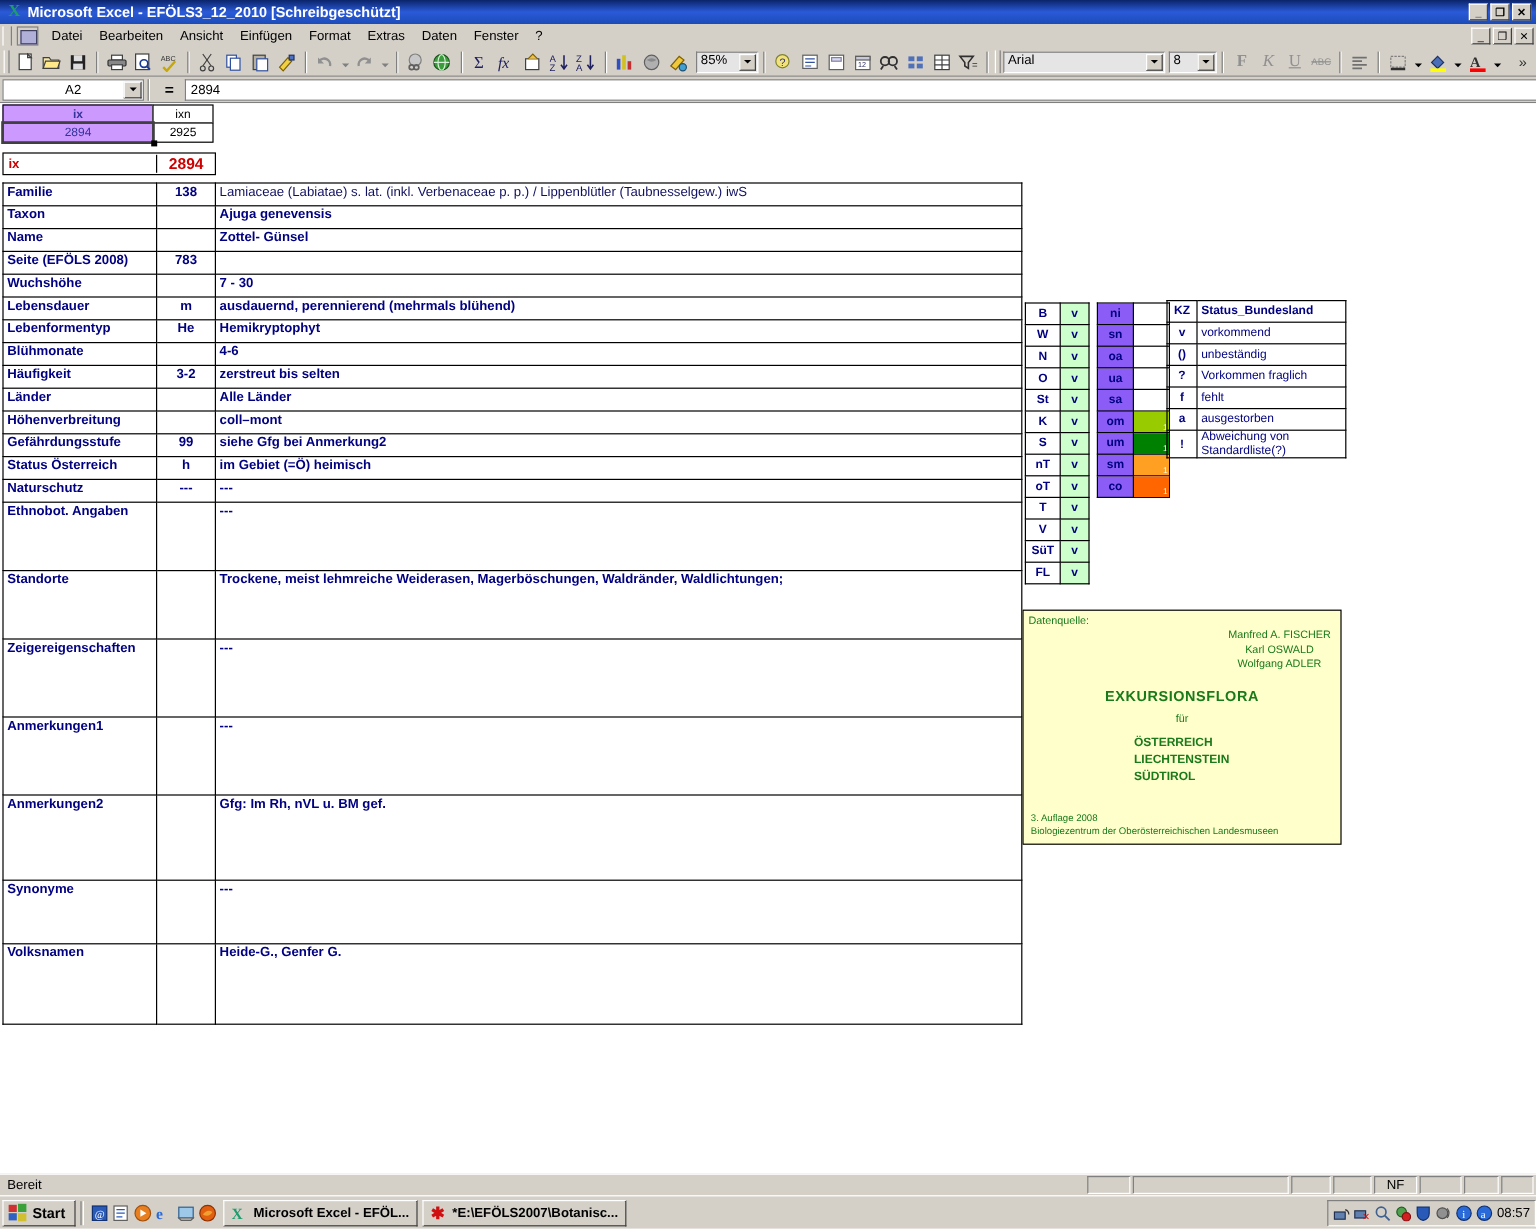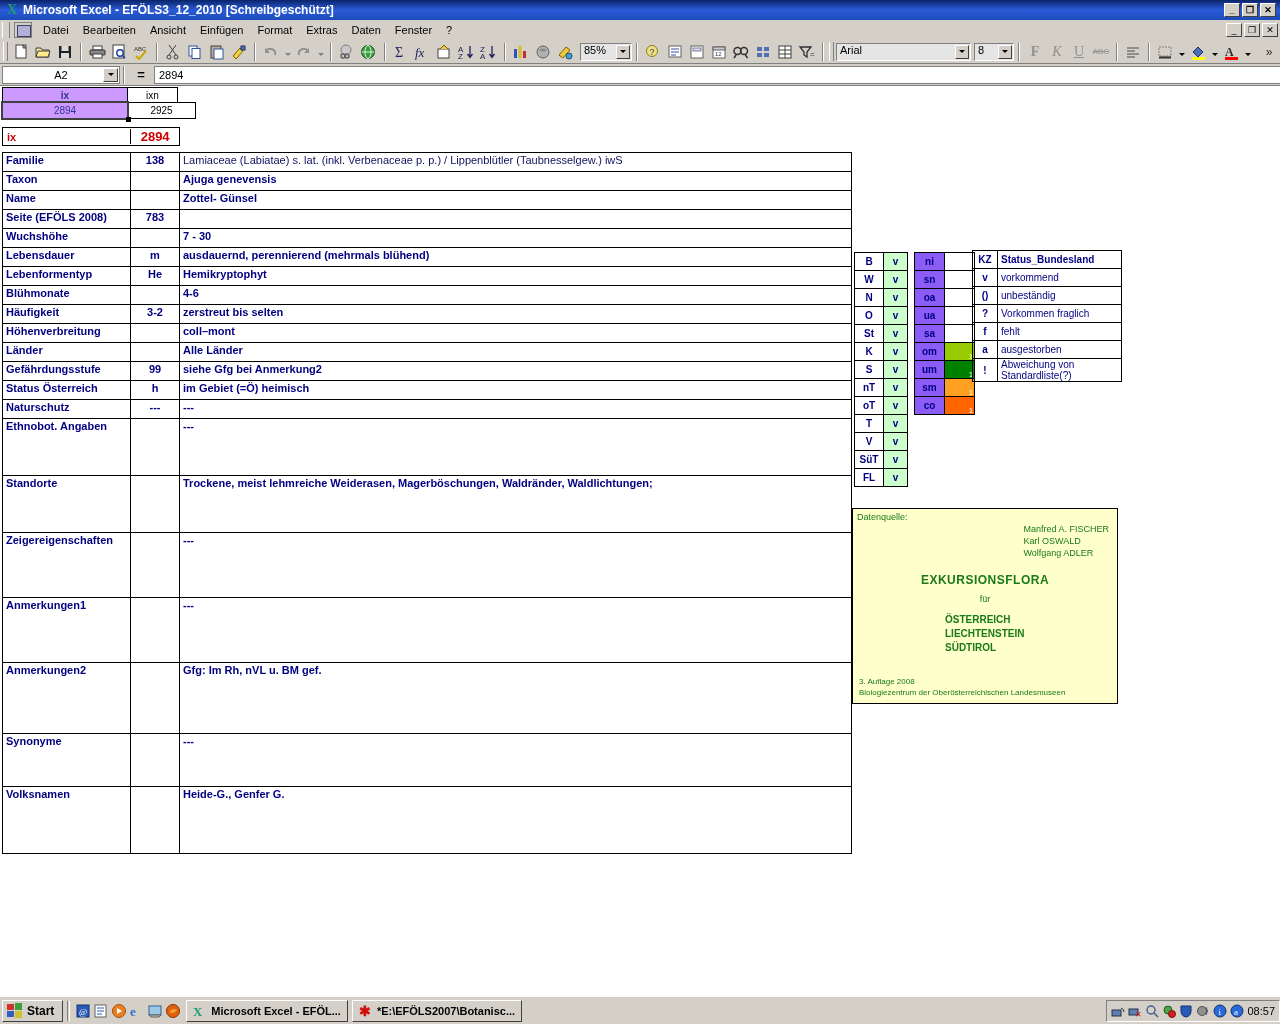--- a/index.html
+++ b/index.html
@@ -164,21 +164,21 @@
   table.legend td { border:1px solid #000; font-size:10px; color:#000080;
     height:18px; padding:0 3px; }
   table.legend td.lz { width:25px; text-align:center; font-weight:bold;}
   table.legend td.ld { width:124px; }
   table.legend tr.hdr td { font-weight:bold; }
 
   
   .dq { position:absolute; background:#ffffcc; border:1px solid #000;
     font-size:9px; color:#1a7a1a; }
   .dq .dqtitle { position:absolute; left:4px; top:3px; }
-  .dq .authors { position:absolute; right:8px; top:14px; text-align:left; line-height:12px; }
+  .dq .authors { position:absolute; right:8px; top:14px; text-align:center; line-height:12px; }
   .dq .main1 { position:absolute; left:0; right:0; top:64px; text-align:center;
     font-size:12px; font-weight:bold; color:#1a7a1a; letter-spacing:0.5px;}
   .dq .fur { position:absolute; left:0; right:0; top:85px; text-align:center; font-size:9px;}
   .dq .countries { position:absolute; left:92px; top:104px; font-size:10px; font-weight:bold;
     line-height:14px; }
   .dq .foot { position:absolute; left:6px; bottom:5px; font-size:8px; line-height:11px; }
 
   
   .statusbar { position:absolute; left:0; bottom:28px; width:1280px; height:18px;
     background:#d4d0c8; border-top:1px solid #ffffff;
@@ -542,21 +542,21 @@
     <div class="eqbtn">=</div>
     <div class="fcontent">2894</div>
   </div>
 
   <div class="sheet">
 
     <div class="minigrid">
       <div class="mcell mhead-purple" style="left:2px;top:1px;width:126px;height:16px;">ix</div>
       <div class="mcell mwhite" style="left:127px;top:1px;width:51px;height:16px;">ixn</div>
       <div class="mcell mval-purple" style="left:2px;top:16px;width:126px;height:17px;">2894</div>
-      <div class="mcell mwhite" style="left:127px;top:16px;width:69px;height:17px;">2925</div>
+      <div class="mcell mwhite" style="left:127px;top:16px;width:51px;height:17px;">2925</div>
       <div class="selbox" style="left:1px;top:15px;width:128px;height:19px;"></div>
       <div class="selhandle" style="left:126px;top:31px;"></div>
     </div>
 
     <div class="ixrow" style="left:2px;top:41px;width:178px;height:19px;">
       <div class="a">ix</div>
       <div class="b">2894</div>
     </div>
 
     <table class="main" style="left:2px;top:66px;">
@@ -600,28 +600,28 @@
             <td class="lbl">Blühmonate</td>
             <td class="code"></td>
             <td class="val indent">4-6</td>
           </tr>
           <tr style="height: 19px;">
             <td class="lbl">Häufigkeit</td>
             <td class="code">3-2</td>
             <td class="val">zerstreut bis selten</td>
           </tr>
           <tr style="height: 19px;">
+            <td class="lbl">Länder</td>
+            <td class="code"></td>
+            <td class="val">Alle Länder</td>
+          </tr>
+          <tr style="height: 19px;">
             <td class="lbl">Höhenverbreitung</td>
             <td class="code"></td>
             <td class="val">coll–mont</td>
-          </tr>
-          <tr style="height: 19px;">
-            <td class="lbl">Länder</td>
-            <td class="code"></td>
-            <td class="val">Alle Länder</td>
           </tr>
           <tr style="height: 19px; padding-left: 10px;">
             <td class="lbl">Gefährdungsstufe</td>
             <td class="code">99</td>
             <td class="val">siehe Gfg bei Anmerkung2</td>
           </tr>
           <tr style="height: 19px;">
             <td class="lbl">Status Österreich</td>
             <td class="code">h</td>
             <td class="val">im Gebiet (=Ö) heimisch</td>
@@ -823,20 +823,31 @@
         <div>SÜDTIROL</div>
       </div>
       <div class="foot">
         <div>3. Auflage 2008</div>
         <div>Biologiezentrum der Oberösterreichischen Landesmuseen</div>
       </div>
     </div>
 
   </div>
 
+  <div class="statusbar">
+    <div class="sb-text">Bereit</div>
+    <div class="sb-panel" style="width:36px;"></div>
+    <div class="sb-panel" style="width:130px;"></div>
+    <div class="sb-panel" style="width:33px;"></div>
+    <div class="sb-panel" style="width:32px;"></div>
+    <div class="sb-panel" style="width:36px;display:flex;align-items:center;justify-content:center;font-size:11px;">NF</div>
+    <div class="sb-panel" style="width:35px;"></div>
+    <div class="sb-panel" style="width:29px;"></div>
+    <div class="sb-panel" style="width:27px;"></div>
+  </div>
 
   <div class="taskbar">
     <div class="startbtn">
       <svg width="16" height="15">
           <rect x="0" y="1" width="7" height="6" fill="#d03030"></rect>
           <rect x="8" y="0" width="7" height="7" fill="#3aa03a"></rect>
           <rect x="0" y="8" width="7" height="6" fill="#3060c0"></rect>
           <rect x="8" y="8" width="7" height="7" fill="#d0c030"></rect>
         </svg>
       <span>Start</span>

